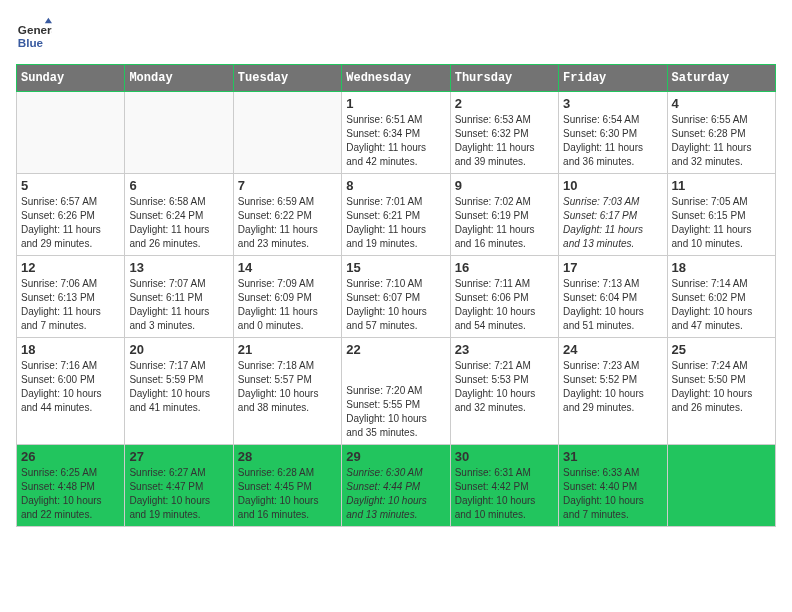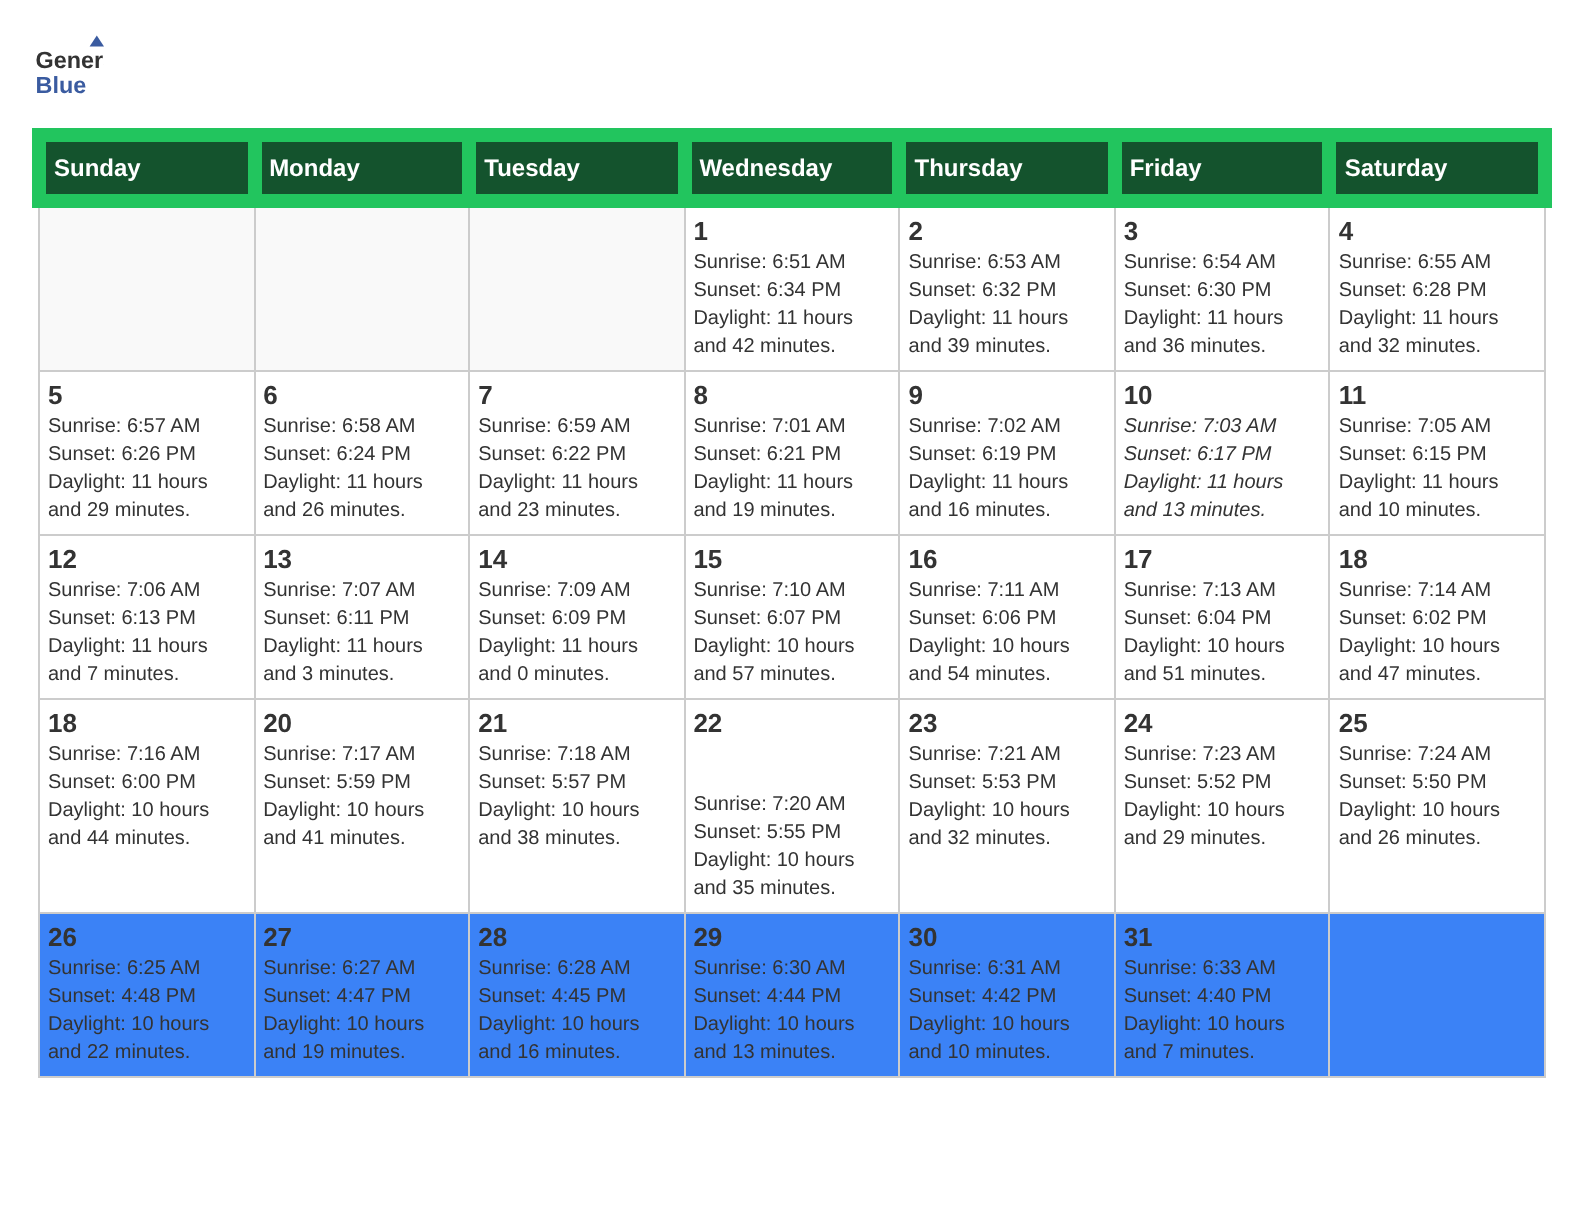--- a/index.html
+++ b/index.html
@@ -36,41 +36,42 @@
     .title-block p {
       font-size: 15px;
       color: #555;
     }
     .calendar {
       width: 100%;
       border-collapse: collapse;
       font-size: 11px;
     }
     .calendar thead tr th {
-      background: #14532d;
+      background: #737373;
       color: #fff;
       padding: 6px 4px;
       text-align: left;
       font-size: 12px;
       font-weight: bold;
-      border: 7px solid #22c55e;
+      border: 1px solid #22c55e;
+      font-family: Liberation Mono, monospace;
     }
     .calendar tbody tr td {
       border: 1px solid #ccc;
       vertical-align: top;
       padding: 4px;
       width: calc(100% / 7);
       height: 80px;
       color: #333;
     }
     .calendar tbody tr td.empty {
       background: #f9f9f9;
     }
     .calendar tbody tr td.last-row {
-      background: #3b82f6;
+      background: #22c55e;
     }
     .day-num {
       font-size: 13px;
       font-weight: bold;
       display: block;
       margin-bottom: 2px;
     }
     .day-info {
       font-size: 10px;
       color: #333;
@@ -310,21 +311,21 @@
         </td>
         <td class="last-row">
           <span class="day-num">28</span>
           <div class="day-info" style="white-space: pre-line;">Sunrise: 6:28 AM
 Sunset: 4:45 PM
 Daylight: 10 hours
 and 16 minutes.</div>
         </td>
         <td class="last-row">
           <span class="day-num">29</span>
-          <div class="day-info" style="white-space: pre-line;">Sunrise: 6:30 AM
+          <div class="day-info" style="white-space: pre-line; font-style: italic;">Sunrise: 6:30 AM
 Sunset: 4:44 PM
 Daylight: 10 hours
 and 13 minutes.</div>
         </td>
         <td class="last-row">
           <span class="day-num">30</span>
           <div class="day-info" style="white-space: pre-line;">Sunrise: 6:31 AM
 Sunset: 4:42 PM
 Daylight: 10 hours
 and 10 minutes.</div>

